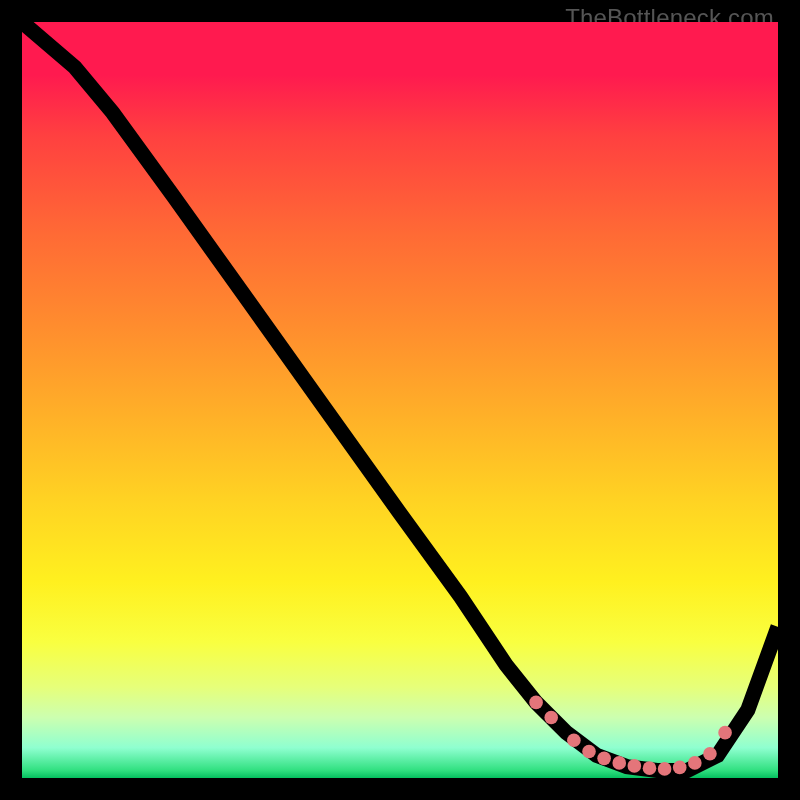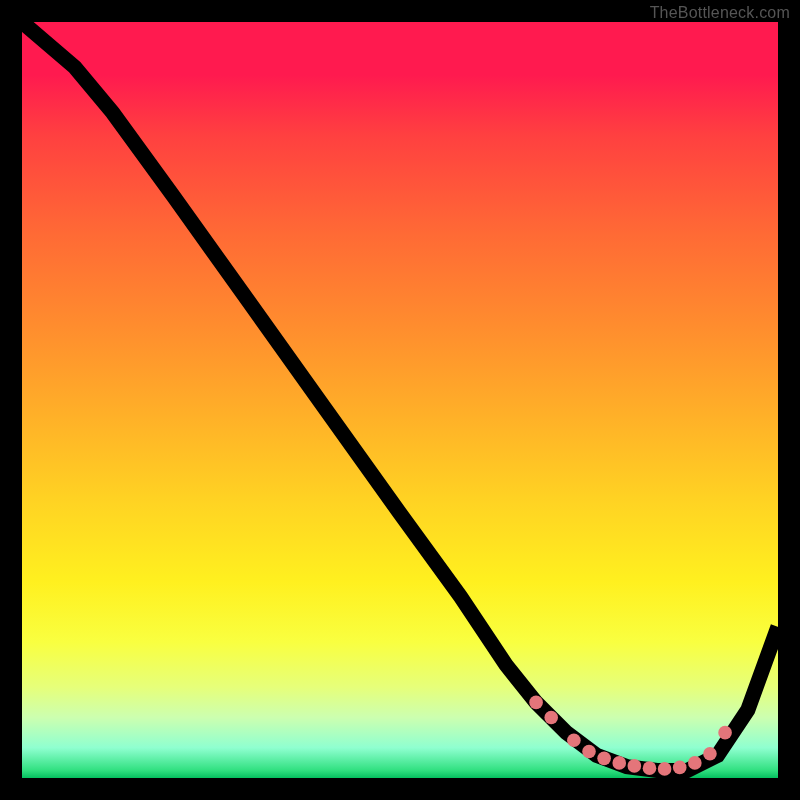--- a/index.html
+++ b/index.html
@@ -13,23 +13,23 @@
   }
   .stage {
     position: relative;
     width: 800px;
     height: 800px;
     background: #000;
   }
   .watermark {
     position: absolute;
     top: 4px;
-    right: 10px;
+    right: 26px;
     color: #555;
-    font-size: 16px;
+    font-size: 24px;
     font-weight: 500;
     letter-spacing: 0.2px;
   }
   .plot {
     position: absolute;
     left: 22px;
     top: 22px;
     width: 756px;
     height: 756px;
   }

